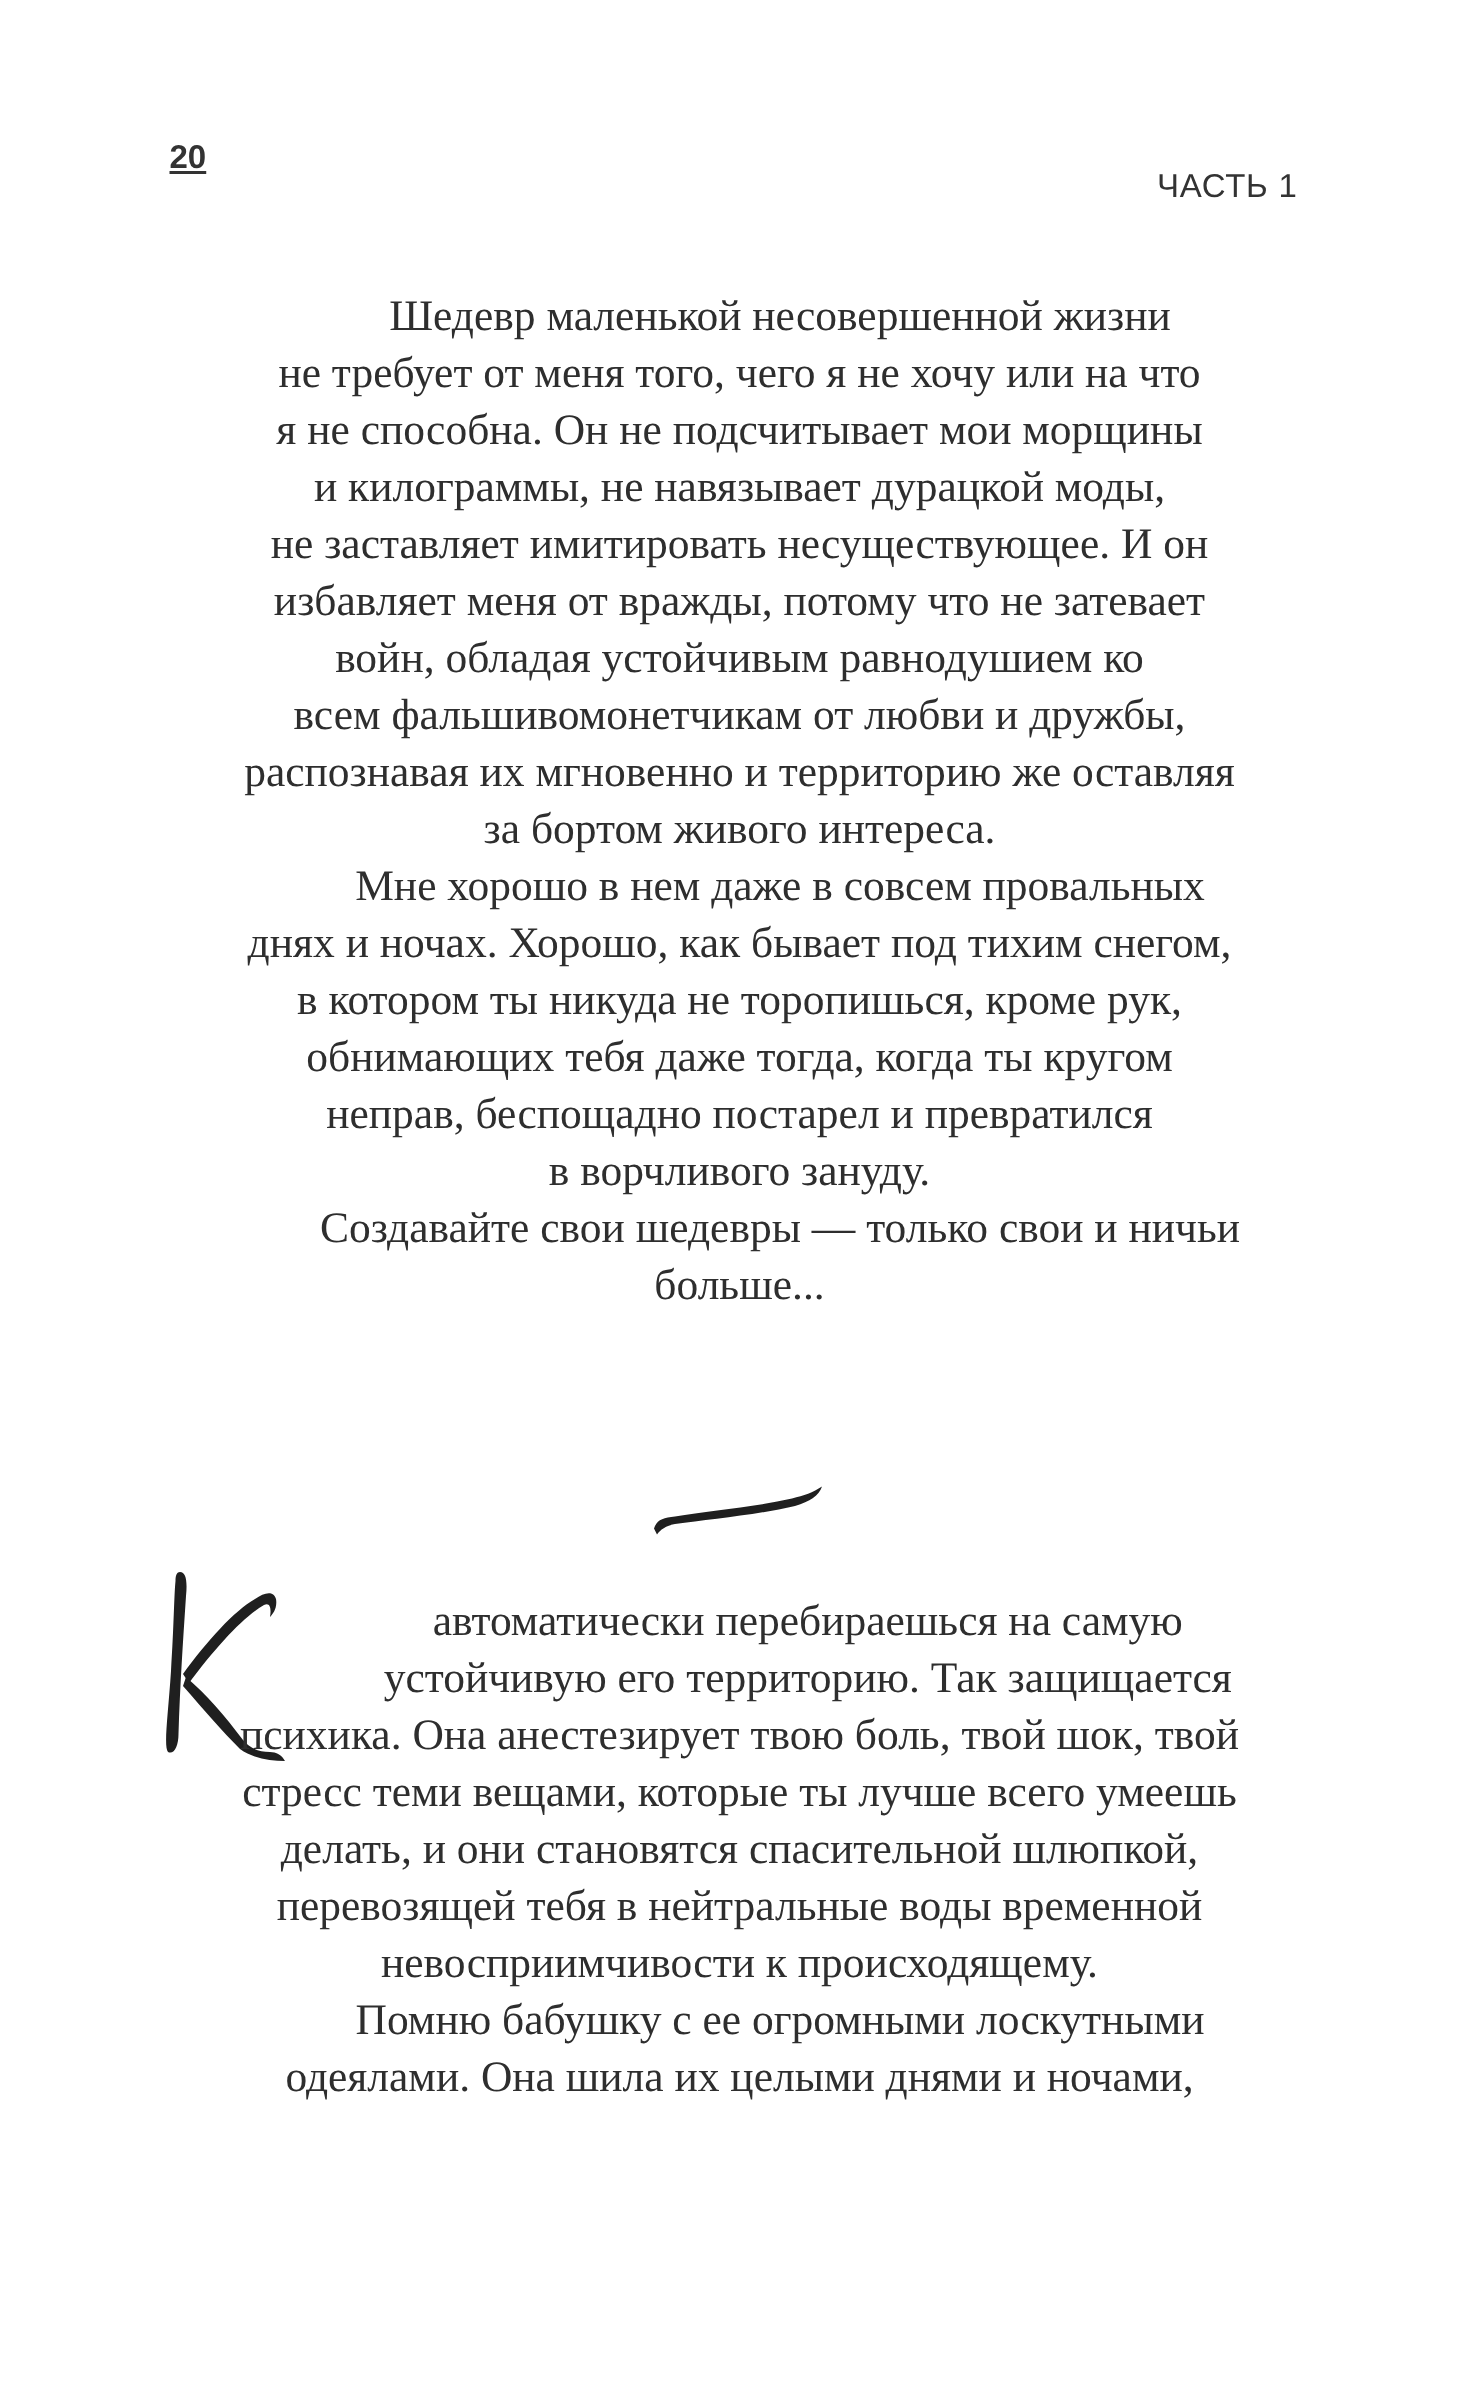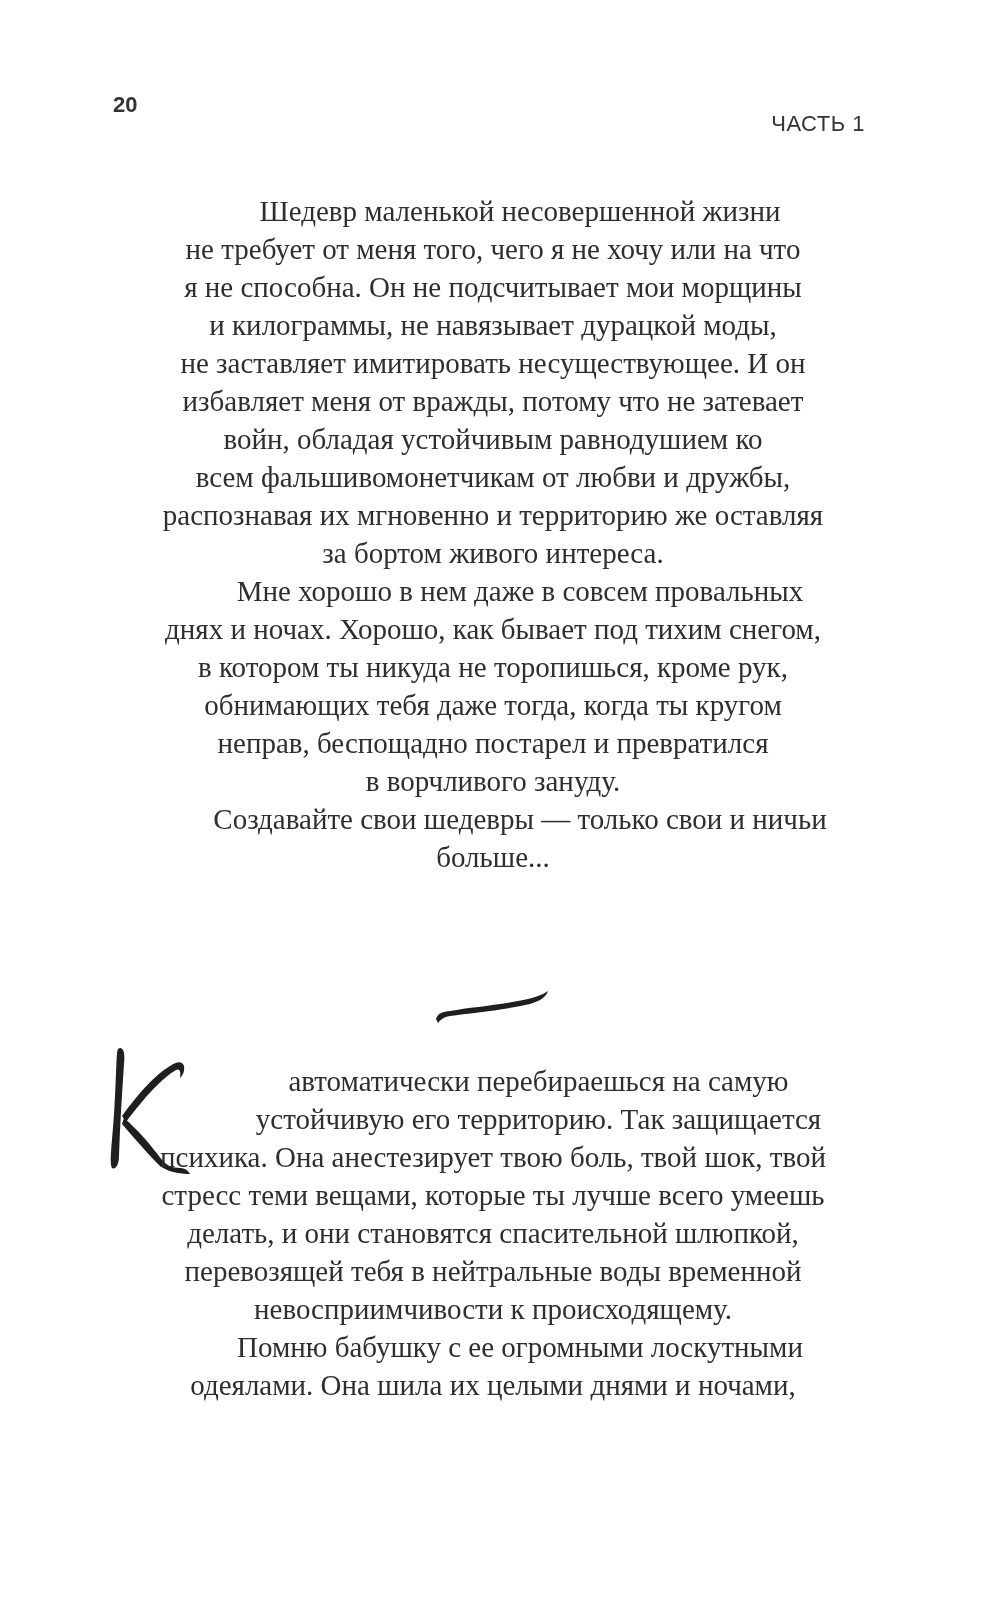--- a/index.html
+++ b/index.html
@@ -22,20 +22,21 @@
       height: 30px;
       font-family: "Liberation Sans", sans-serif;
       font-size: 22px;
       color: #333;
     }
     .page-number {
       position: absolute;
       left: 0;
       top: 0;
       font-weight: bold;
+      text-decoration: underline;
     }
     .part-label {
       position: absolute;
       right: 0;
       top: 0;
       letter-spacing: 0.5px;
       font-weight: normal;
       margin-top: 19px;
     }
     .text-block {

